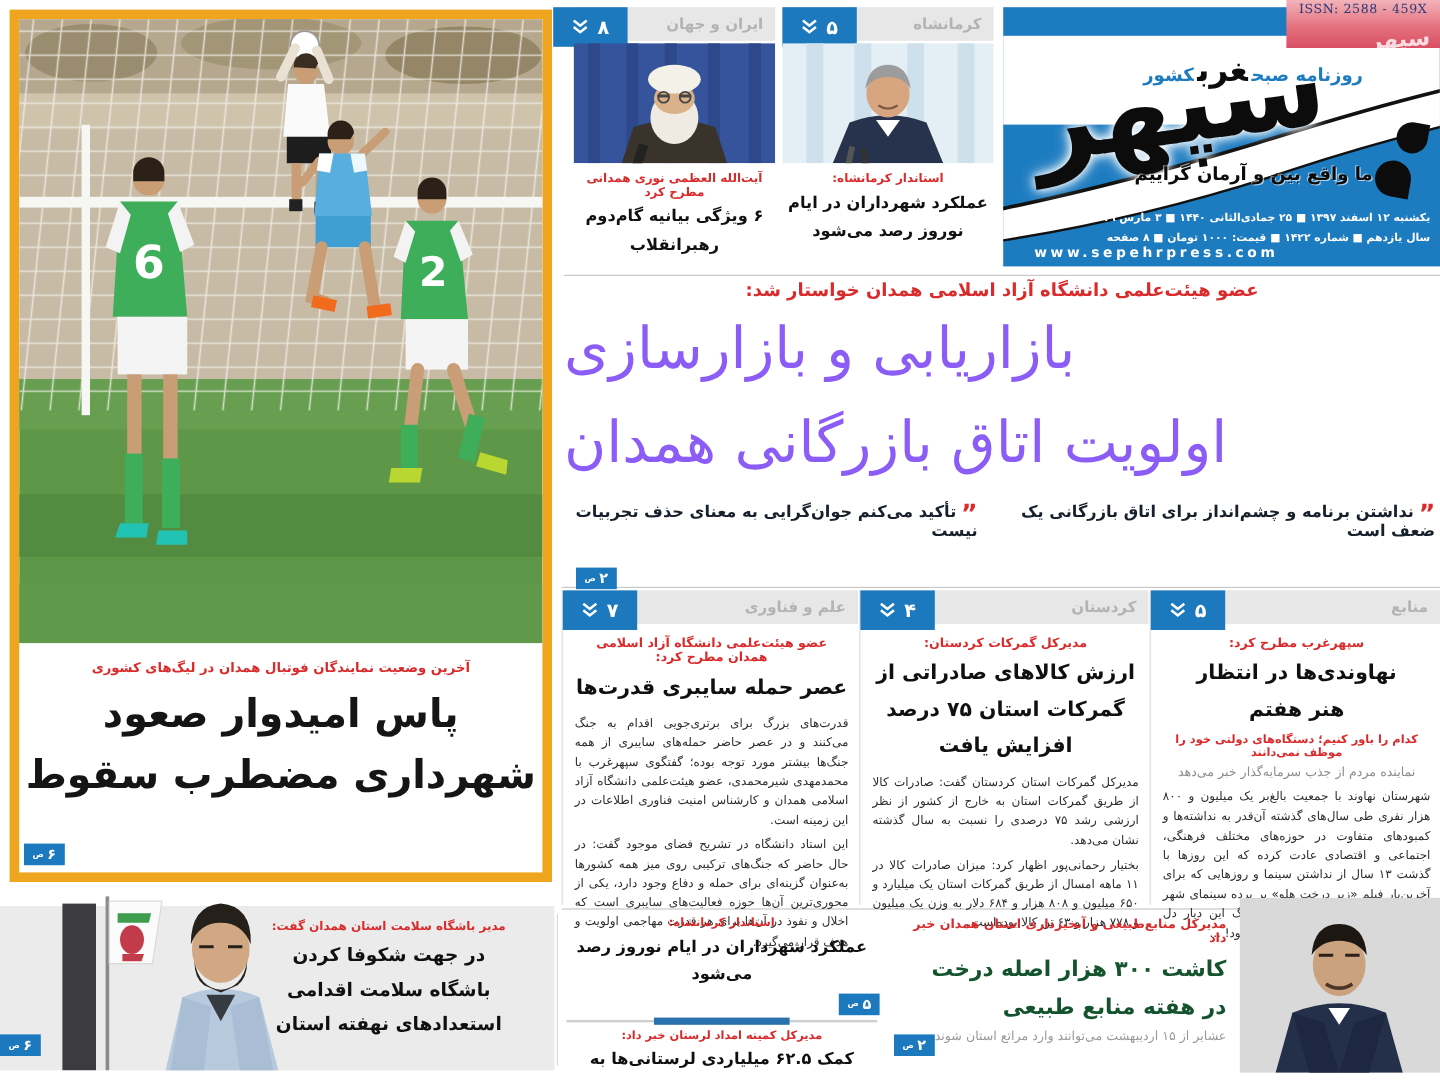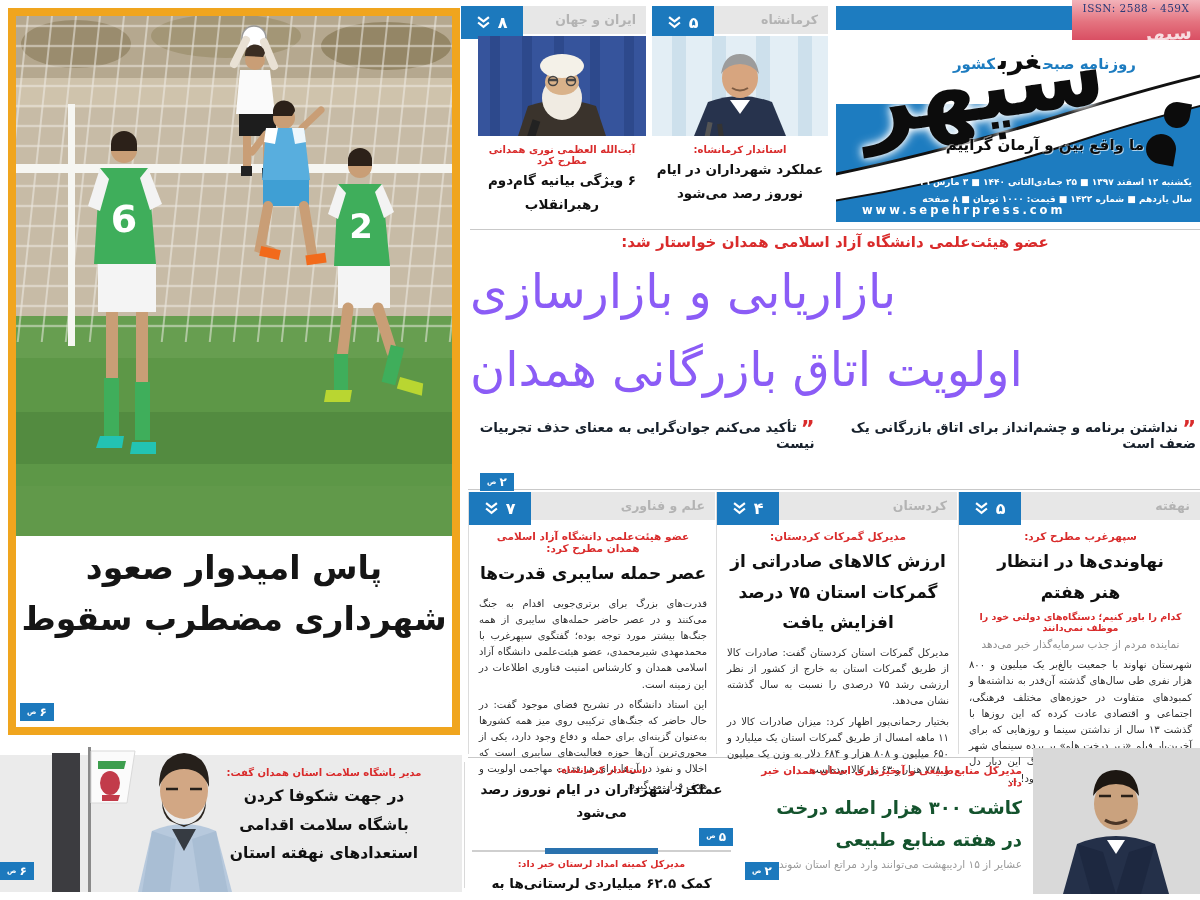--- a/index.html
+++ b/index.html
@@ -258,20 +258,21 @@
         <text x="345" y="222" text-anchor="middle" font-size="34" font-weight="bold" fill="#ffffff">2</text>
         <rect x="322" y="250" width="52" height="42" fill="#f4f4f4"></rect>
         <path d="M332,292 l-6,50" stroke="#c99e76" stroke-width="11" stroke-linecap="round"></path>
         <path d="M362,292 l14,44" stroke="#c99e76" stroke-width="11" stroke-linecap="round"></path>
         <rect x="318" y="338" width="14" height="40" fill="#3fae5b"></rect>
         <rect x="370" y="330" width="14" height="38" fill="#3fae5b" transform="rotate(14 377 349)"></rect>
         <path d="M310,374 h26 l-2,12 h-26 z" fill="#b9d631"></path>
         <path d="M382,364 h24 l2,12 h-26 z" fill="#b9d631" transform="rotate(16 394 370)"></path>
       </g>
     </svg>
+    <div class="kicker">آخرین وضعیت نمایندگان فوتبال همدان در لیگ‌های کشوری</div>
     <div class="headline">
       <div>پاس امیدوار صعود</div>
       <div>شهرداری مضطرب سقوط</div>
     </div>
     <span class="pbadge">
       <span>۶</span>
         <span class="sm">ص</span>
     </span>
   </div>
 
@@ -422,21 +423,21 @@
     <div class="inner">
       <div class="kicker">مدیرکل گمرکات کردستان:</div>
       <div class="title">ارزش کالاهای صادراتی از گمرکات استان ۷۵ درصد افزایش یافت</div>
       <p class="body">مدیرکل گمرکات استان کردستان گفت: صادرات کالا از طریق گمرکات استان به خارج از کشور از نظر ارزشی رشد ۷۵ درصدی را نسبت به سال گذشته نشان می‌دهد.</p>
       <p class="body">بختیار رحمانی‌پور اظهار کرد: میزان صادرات کالا در ۱۱ ماهه امسال از طریق گمرکات استان یک میلیارد و ۶۵۰ میلیون و ۸۰۸ هزار و ۶۸۴ دلار به وزن یک میلیون و ۷۷۸ هزار و ۶۳ تن کالا بوده‌است.</p>
     </div>
   </div>
 
   <div class="col" id="col-lor">
     <div class="sec-head">
-      <span class="sec-title">نهفته</span>
+      <span class="sec-title">منابع</span>
       <span class="sec-num">
         <span class="num">۵</span>
         <svg width="13" height="13" viewBox="0 0 12 12">
           <path d="M1,1 L6,5 L11,1" fill="none" stroke="#fff" stroke-width="2"></path>
           <path d="M1,6 L6,10 L11,6" fill="none" stroke="#fff" stroke-width="2"></path>
         </svg>
       </span>
     </div>
     <div class="inner">
       <div class="kicker">سپهرغرب مطرح کرد:</div>

